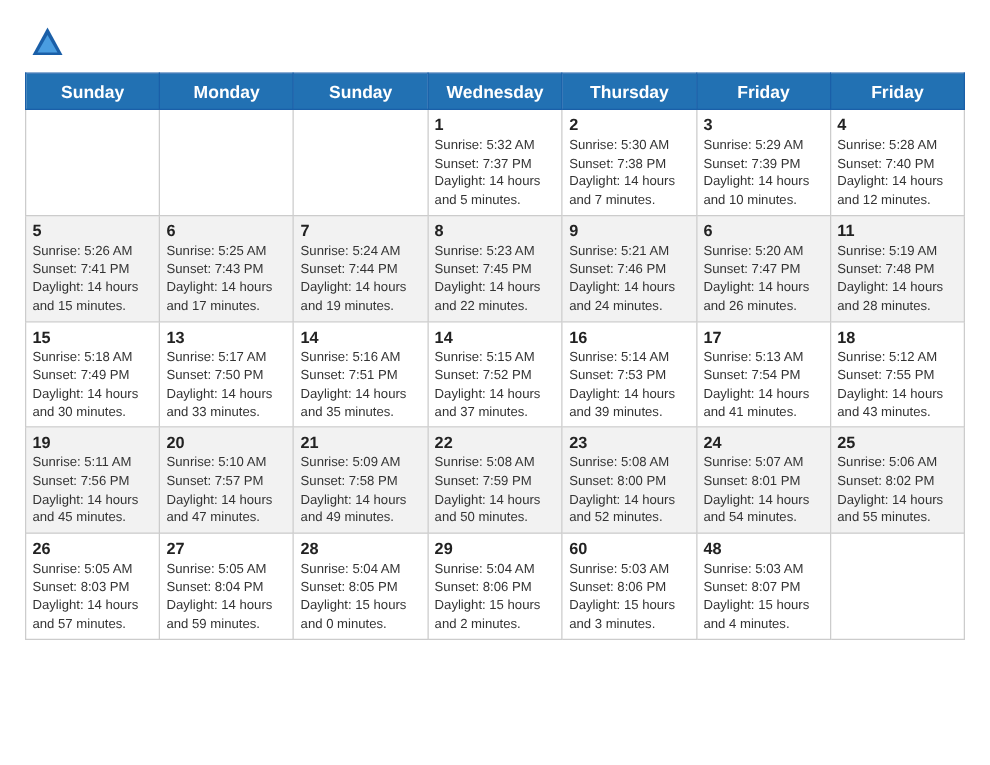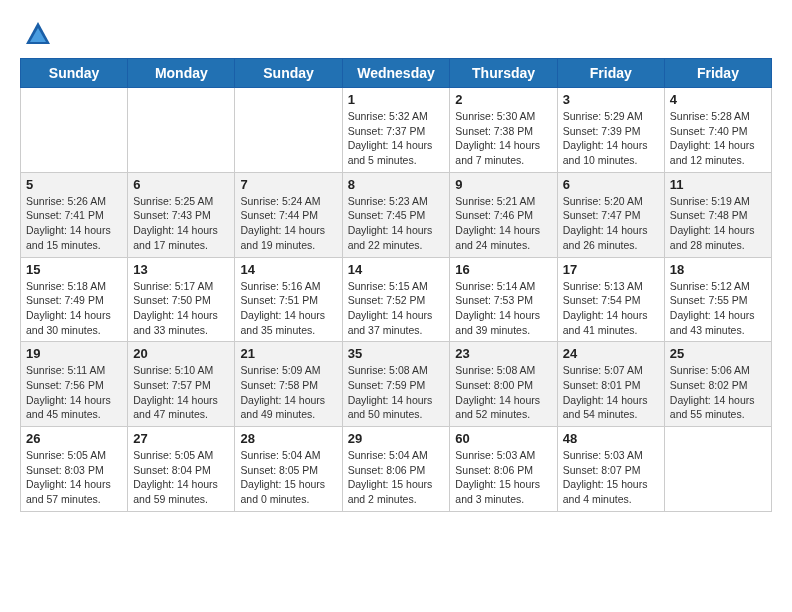--- a/index.html
+++ b/index.html
@@ -205,21 +205,21 @@
         </td>
         <td class="alt-row">
           <div class="day-number">20</div>
           <div class="day-info">Sunrise: 5:10 AM<br>Sunset: 7:57 PM<br>Daylight: 14 hours and 47 minutes.</div>
         </td>
         <td class="alt-row">
           <div class="day-number">21</div>
           <div class="day-info">Sunrise: 5:09 AM<br>Sunset: 7:58 PM<br>Daylight: 14 hours and 49 minutes.</div>
         </td>
         <td class="alt-row">
-          <div class="day-number">35</div>
+          <div class="day-number">22</div>
           <div class="day-info">Sunrise: 5:08 AM<br>Sunset: 7:59 PM<br>Daylight: 14 hours and 50 minutes.</div>
         </td>
         <td class="alt-row">
           <div class="day-number">23</div>
           <div class="day-info">Sunrise: 5:08 AM<br>Sunset: 8:00 PM<br>Daylight: 14 hours and 52 minutes.</div>
         </td>
         <td class="alt-row">
           <div class="day-number">24</div>
           <div class="day-info">Sunrise: 5:07 AM<br>Sunset: 8:01 PM<br>Daylight: 14 hours and 54 minutes.</div>
         </td>

